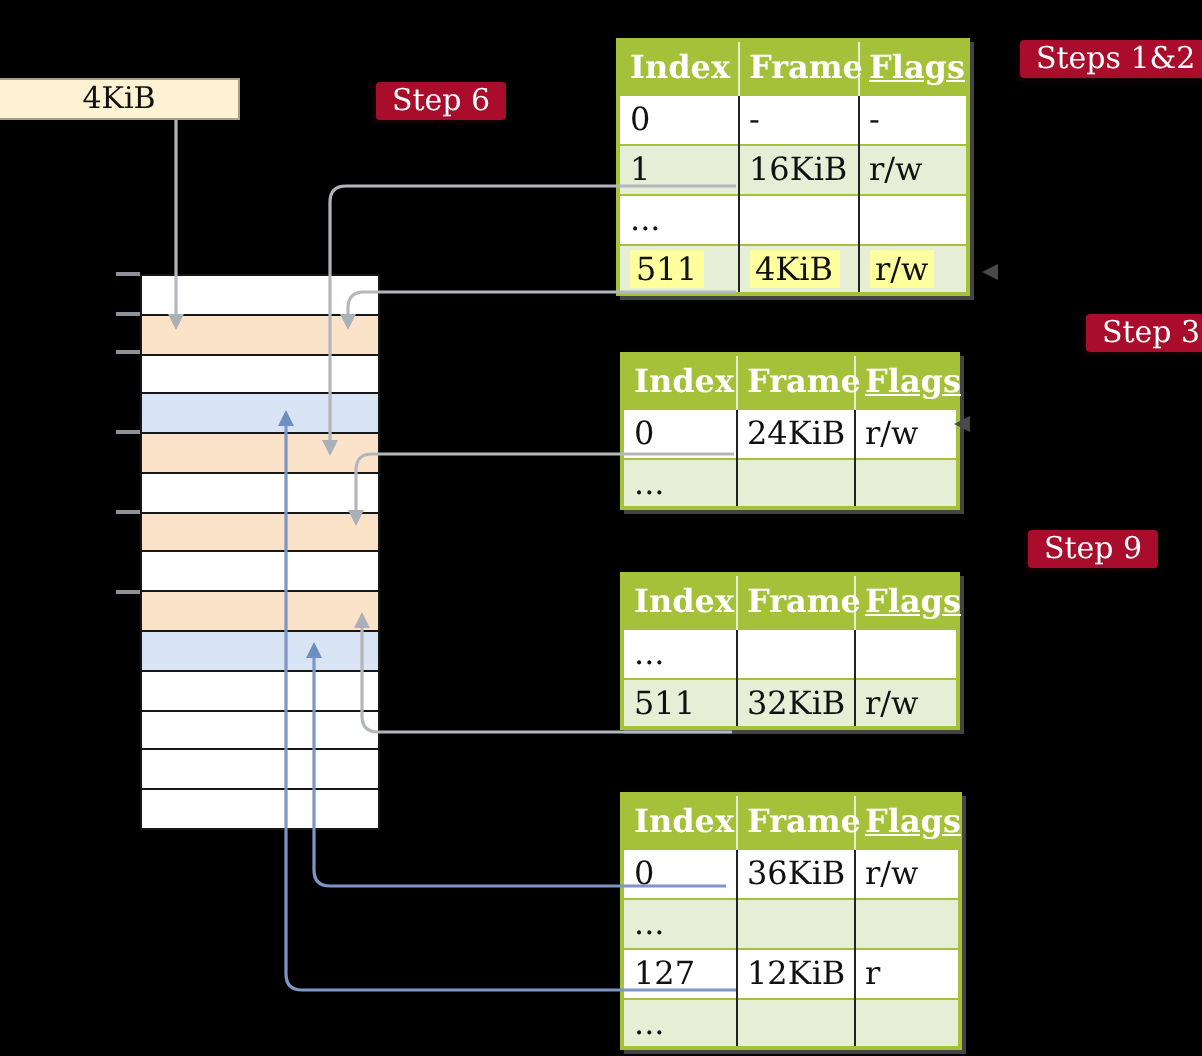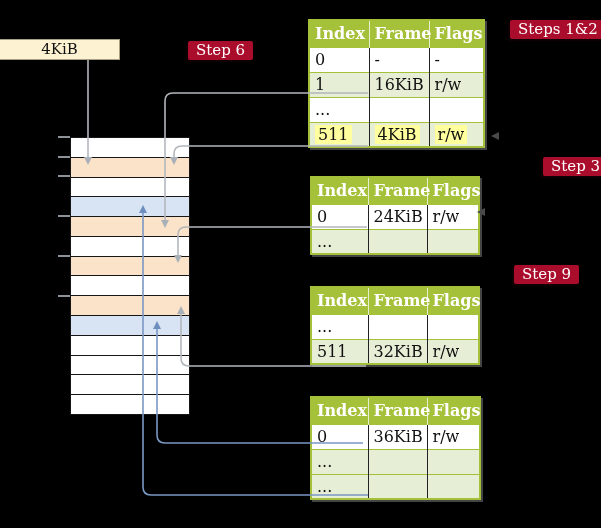--- a/index.html
+++ b/index.html
@@ -18,21 +18,21 @@
   .srow[data-kind="white"]{background:#ffffff;}
   .srow[data-kind="orange"]{background:#fbe3c9;}
   .srow[data-kind="blue"]{background:#d8e4f3;}
   .tick{position:absolute;left:58px;width:12px;height:2px;background:#8d9299;}
 
   
   table.ptable{position:absolute;border-collapse:collapse;table-layout:fixed;background:#fff;
     border:2px solid #a5c13a;box-shadow:2px 2px 0 rgba(150,150,150,0.45);padding-left:40px;}
   .ptable th{background:#a5c13a;color:#fff;font-weight:bold;font-size:16px;height:27px;
     text-align:left;padding:0 0 0 5px;border-right:1px solid #e8efcf;box-sizing:border-box;}
-  .ptable th:last-child{border-right:none;}
+  .ptable th:last-child{border-right:none;text-decoration:underline;}
   .ptable td{font-size:16px;color:#111;height:25px;padding:0 0 0 5px;
     border-right:1px solid #222;border-top:1px solid #a5c13a;box-sizing:border-box;}
   .ptable td:last-child{border-right:none;}
   .ptable tr.g td{background:#e7eed6;}
   .cell{display:inline-block;line-height:19px;}
   .hl{background:#ffff9e;padding:0 3px;}
 
   
   .badge{position:absolute;background:#a90d2b;color:#fff;font-size:15px;line-height:19px;
     padding:0 8px;border-radius:2px;box-shadow:-2px 2px 0 rgba(25,0,5,0.6);white-space:nowrap;}
@@ -176,20 +176,25 @@
   <tr>
     <td><span class="cell">0</span></td>
     <td><span class="cell">36KiB</span></td>
     <td><span class="cell">r/w</span></td>
   </tr>
   <tr class="g">
     <td><span class="cell">...</span></td>
     <td><span class="cell"></span></td>
     <td><span class="cell"></span></td>
   </tr>
+  <tr>
+    <td><span class="cell">127</span></td>
+    <td><span class="cell">12KiB</span></td>
+    <td><span class="cell">r</span></td>
+  </tr>
   <tr class="g">
     <td><span class="cell">...</span></td>
     <td><span class="cell"></span></td>
     <td><span class="cell"></span></td>
   </tr>
 </tbody>
   </table>
 
 <svg class="overlay" width="601" height="528" viewBox="0 0 601 528">
 

